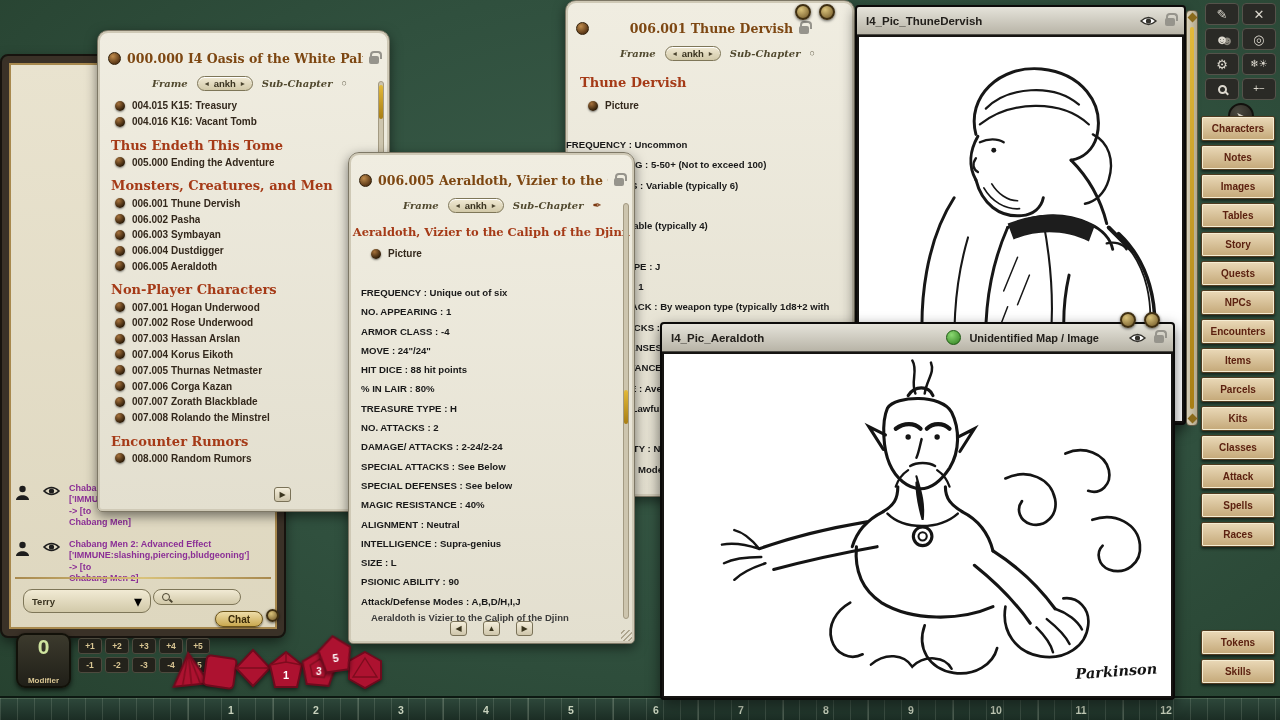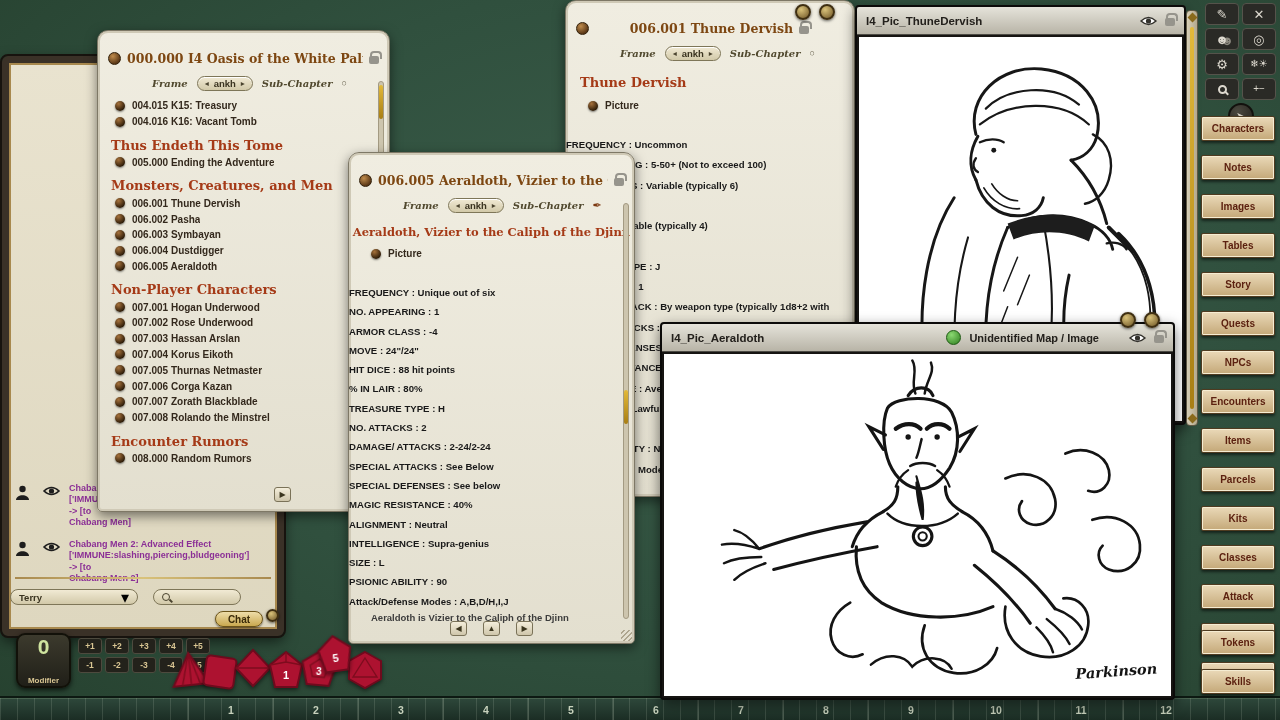--- a/index.html
+++ b/index.html
@@ -57,21 +57,21 @@
   .stat{display:block;white-space:nowrap;overflow:hidden;
     font:700 9.6px "Liberation Sans",sans-serif;color:#191919}
   .stats-td{position:absolute;top:134px;left:0;width:100%}
   .stats-td .stat{height:20.3px;line-height:20.3px}
 
   
   .story-ae{left:348px;top:152px;width:287px;height:492px;z-index:3}
   .ae-heading{position:absolute;top:72px;left:0;width:100%;text-align:center;
     font:700 11.5px "DejaVu Serif",serif;color:#a53a17}
   .ae .pict-row{top:95px}
-  .stats-ae{position:absolute;top:130px;left:0;width:100%}
+  .stats-ae{position:absolute;top:130px;left:12px;width:100%}
   .stats-ae .stat{height:19.3px;line-height:19.3px}
   .stat-frag{position:absolute;left:22px;top:459px;width:238px;height:12px;overflow:hidden;
     font:700 9.5px "Liberation Sans",sans-serif;color:#3c3c3c}
   .navrow{position:absolute;left:0;right:0;bottom:7px;display:flex;justify-content:center;gap:16px}
 
   
   .img-win{position:absolute;background:#161412;border:2px solid #0b0a09;border-radius:4px;
     box-shadow:0 5px 14px rgba(0,0,0,.55)}
   .img-titlebar{height:28px;display:flex;align-items:center;gap:8px;padding:0 9px;
     background:linear-gradient(#e5e3da,#b8b4a7);border-bottom:1px solid #4c4a44;border-radius:2px 2px 0 0}
@@ -90,21 +90,21 @@
   .zoomstrip .rod{width:4px;flex:1;margin:3px 0;background:linear-gradient(#e2b93a,#a87e14);border-radius:2px}
   .zoomstrip .fin{width:7px;height:7px;margin:3px 0;background:#8a6a1c;transform:rotate(45deg);flex:none}
 
   .knob{position:absolute;width:16px;height:16px;border-radius:50%;border:2px solid #3f2f12;
     background:radial-gradient(circle at 35% 30%,#d9c27a,#6e5526);box-shadow:0 1px 3px rgba(0,0,0,.6)}
 
   
   .sb-col{position:absolute;right:3px;width:78px;display:flex;flex-direction:column;align-items:center;z-index:6}
   .sb-col1{top:116px}
   .sb-col2{top:630px}
-  .sb-btn{width:74px;height:25px;margin-bottom:14px;display:flex;align-items:center;justify-content:center;
+  .sb-btn{width:74px;height:25px;margin-bottom:4px;display:flex;align-items:center;justify-content:center;
     background:linear-gradient(#ead9b8,#c4a878);border:1px solid #4f3b20;border-radius:2px;
     box-shadow:inset 0 0 0 1px #f5ecd2,0 2px 3px rgba(0,0,0,.55);
     font:700 10px "Liberation Sans",sans-serif;color:#5c2110}
 
   .ticons{position:absolute;right:4px;top:3px;display:grid;grid-template-columns:34px 34px;gap:3px;z-index:6}
   .ticon{width:34px;height:22px;display:flex;align-items:center;justify-content:center;
     background:#2a2a26;border:1px solid #55534b;border-radius:4px;color:#dcd8ce;font-size:13px;line-height:1}
   .ticon.small{font-size:10px}
   .tround{grid-column:span 2;display:flex;justify-content:center}
   .tround .circ{width:26px;height:26px;border-radius:50%;display:flex;align-items:center;justify-content:center;
@@ -117,21 +117,21 @@
   .chat-win{position:absolute;left:2px;top:56px;width:282px;height:580px;z-index:1;
     background:linear-gradient(#e9e3cf,#ded7bf);border:7px solid #3a3127;outline:2px solid #17130e;
     border-radius:6px;box-shadow:inset 0 0 0 2px #a8894e,0 5px 14px rgba(0,0,0,.6)}
   .fx-list{position:absolute;left:6px;top:420px;width:254px}
   .fx{display:flex;gap:9px;margin-bottom:11px}
   .fx-icons{display:flex;gap:13px;flex:none;padding-top:2px}
   .fx-text{width:182px;font:700 9px "Liberation Sans",sans-serif;color:#8b2f96;line-height:1.25}
   .fx-detail{white-space:pre-line}
   .chat-divider{position:absolute;left:6px;right:6px;top:514px;height:2px;
     background:linear-gradient(90deg,#a8894e,#d9c27a,#a8894e)}
-  .speaker-pill{position:absolute;left:1px;top:526px;width:128px;height:16px;display:flex;align-items:center;
+  .speaker-pill{position:absolute;left:14px;top:526px;width:128px;height:24px;display:flex;align-items:center;
     padding:0 8px;gap:4px;background:linear-gradient(#f1ead4,#d2c9a9);border:1px solid #7e7658;border-radius:9px}
   .speaker-pill .pv{flex:1;font:700 9.5px "Liberation Sans",sans-serif;color:#3a3320}
   .search-pill{position:absolute;left:144px;top:526px;width:88px;height:16px;display:flex;align-items:center;
     padding:0 8px;background:linear-gradient(#f1ead4,#d2c9a9);border:1px solid #7e7658;border-radius:9px}
   .magicon-dark{width:8px;height:8px;border:1.6px solid #4a432e;border-radius:50%;position:relative}
   .magicon-dark::after{content:"";position:absolute;width:4px;height:1.6px;background:#4a432e;
     transform:rotate(45deg);right:-4px;bottom:-2px}
   .chat-btn{position:absolute;right:14px;top:548px;width:48px;height:16px;display:flex;align-items:center;
     justify-content:center;background:linear-gradient(#eedda9,#c9a84f);border:1px solid #6b5318;border-radius:8px;
     font:700 10px "Liberation Sans",sans-serif;color:#3a2a08;box-shadow:0 1px 2px rgba(0,0,0,.5)}

